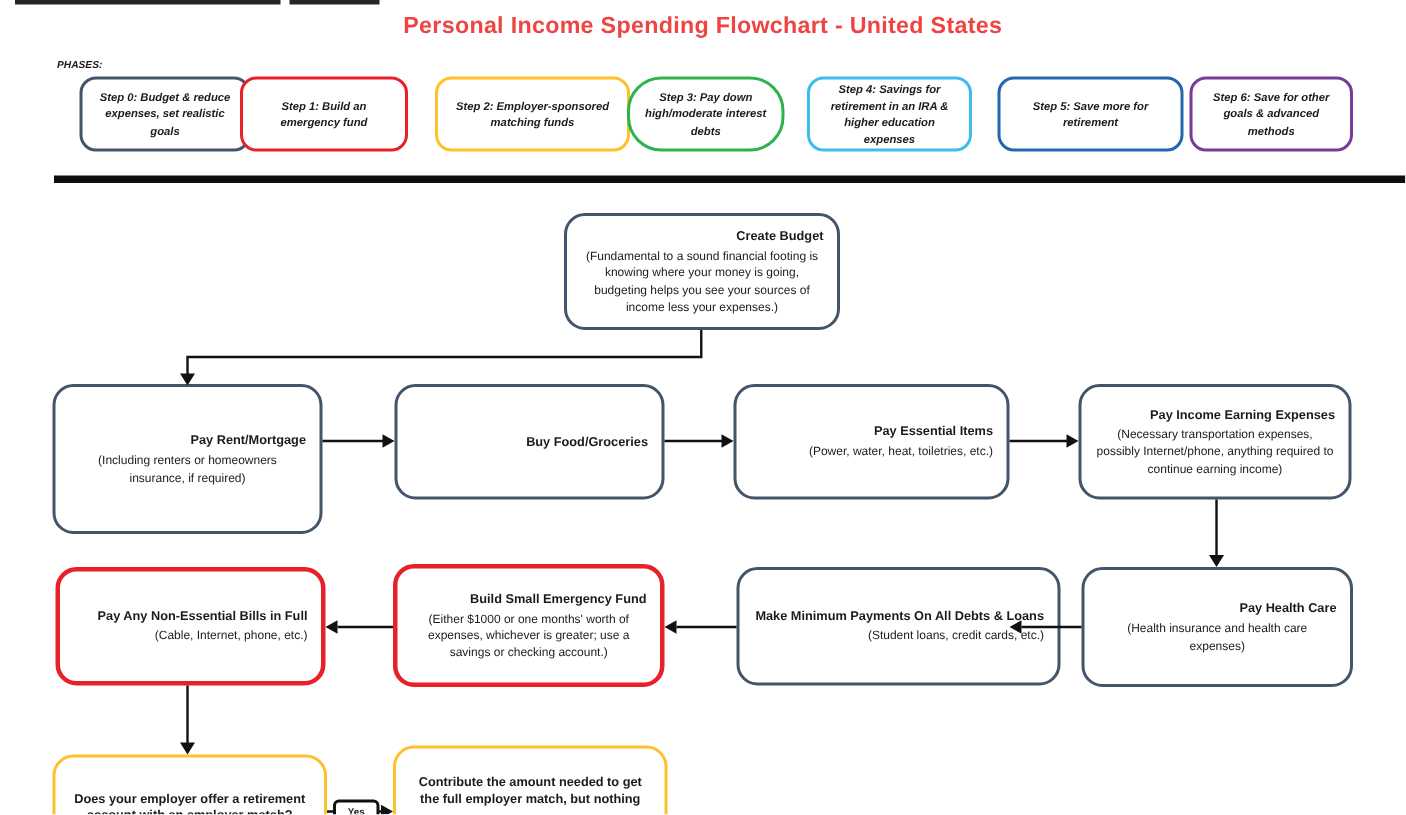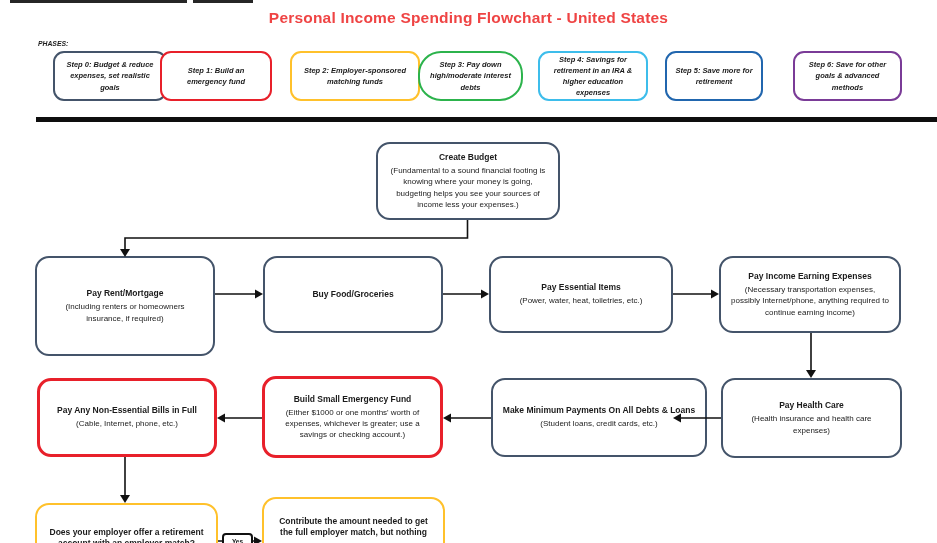--- a/index.html
+++ b/index.html
@@ -19,21 +19,21 @@
   .phase {
     position:absolute; top:51px; height:50px; box-sizing:border-box;
     border:2.5px solid #44546A; border-radius:11px; background:#fff;
     display:flex; align-items:center; justify-content:center; text-align:center;
     padding:3px 7px; font-size:7.5px; font-weight:bold; font-style:italic; line-height:1.5;
   }
   .divider { position:absolute; left:36px; top:117px; width:901px; height:5px; background:#0e0e0e; }
   .node {
     position:absolute; box-sizing:border-box; background:#fff;
     border:2.5px solid #44546A; border-radius:14px;
-    display:flex; flex-direction:column; align-items:center; justify-content:center;
+    display:flex; flex-direction:column; align-items:flex-end; justify-content:center;
     text-align:center; padding:5px 9px;
   }
   .node.red { border-width:3px; }
   .node.cut { justify-content:flex-start; }
   .node-title { font-weight:bold; font-size:8.5px; line-height:1.3; }
   .node-body { font-size:8px; line-height:1.4; margin-top:2px; }
   .connector-layer { position:absolute; left:0; top:0; pointer-events:none; }
   .yes-box {
     position:absolute; left:222px; top:533px; width:31px; height:22px;
     box-sizing:border-box; border:2px solid #111; border-radius:4px; background:#fff;
@@ -50,21 +50,21 @@
 
   <div class="page-title">Personal Income Spending Flowchart - United States</div>
 
   <div class="phases-label">PHASES:</div>
 
   <div class="phase" style="left: 33px; width: 114px; border-color: rgb(68, 84, 106); margin-left: 20px;">Step 0: Budget &amp; reduce expenses, set realistic goals</div>
   <div class="phase" style="left: 160px; width: 112px; border-color: rgb(232, 32, 42);">Step 1: Build an emergency fund</div>
   <div class="phase" style="left: 290px; width: 130px; border-color: rgb(255, 193, 43);">Step 2: Employer-sponsored matching funds</div>
   <div class="phase" style="left: 418px; width: 105px; border-color: rgb(44, 179, 76); border-radius: 23px;">Step 3: Pay down high/moderate interest debts</div>
   <div class="phase" style="left: 538px; width: 110px; border-color: rgb(61, 189, 235);">Step 4: Savings for retirement in an IRA &amp; higher education expenses</div>
-  <div class="phase" style="left: 665px; width: 98px; border-color: rgb(33, 102, 174);">Step 5: Save more for retirement</div>
+  <div class="phase" style="left: 665px; width: 124px; border-color: rgb(33, 102, 174);">Step 5: Save more for retirement</div>
   <div class="phase" style="left: 793px; width: 109px; border-color: rgb(122, 59, 151);">Step 6: Save for other goals &amp; advanced methods</div>
 
   <div class="divider"></div>
 
   <div class="node" style="left: 376px; top: 142px; width: 184px; height: 78px; border-color: rgb(68, 84, 106);">
     <div class="node-title">Create Budget</div>
     <div class="node-body">(Fundamental to a sound financial footing is knowing where your money is going, budgeting helps you see your sources of income less your expenses.)</div>
   </div>
 
   <div class="node" style="left: 35px; top: 256px; width: 180px; height: 100px; border-color: rgb(68, 84, 106);">

